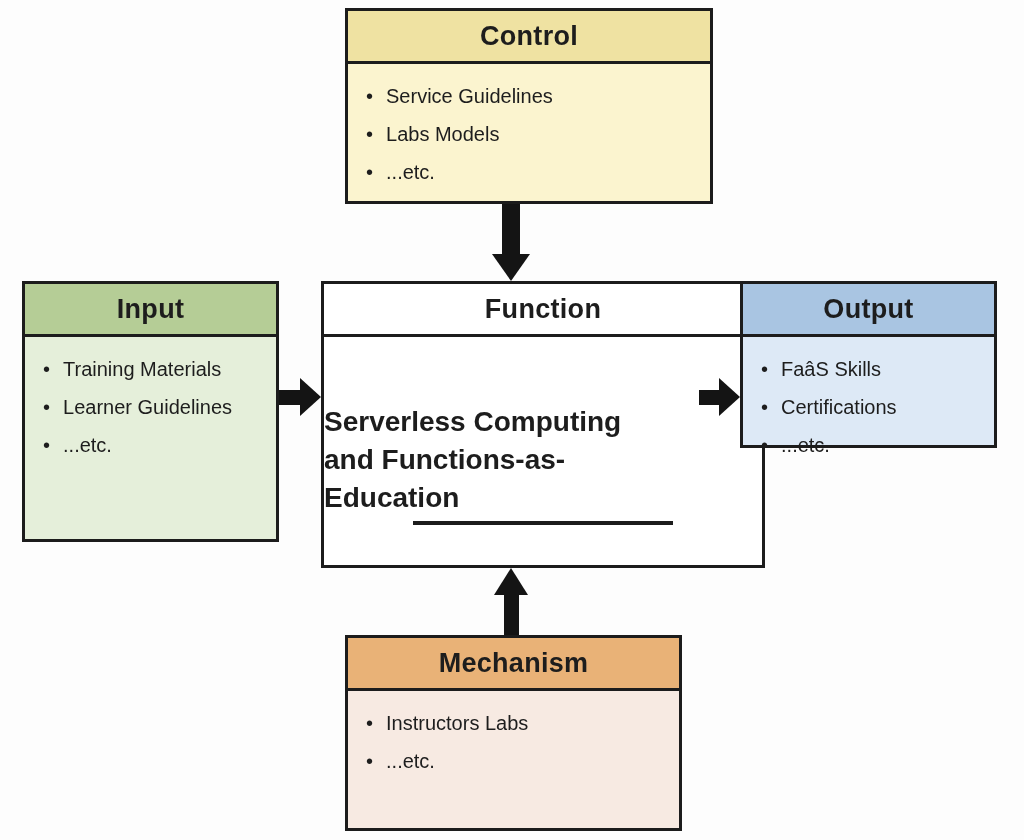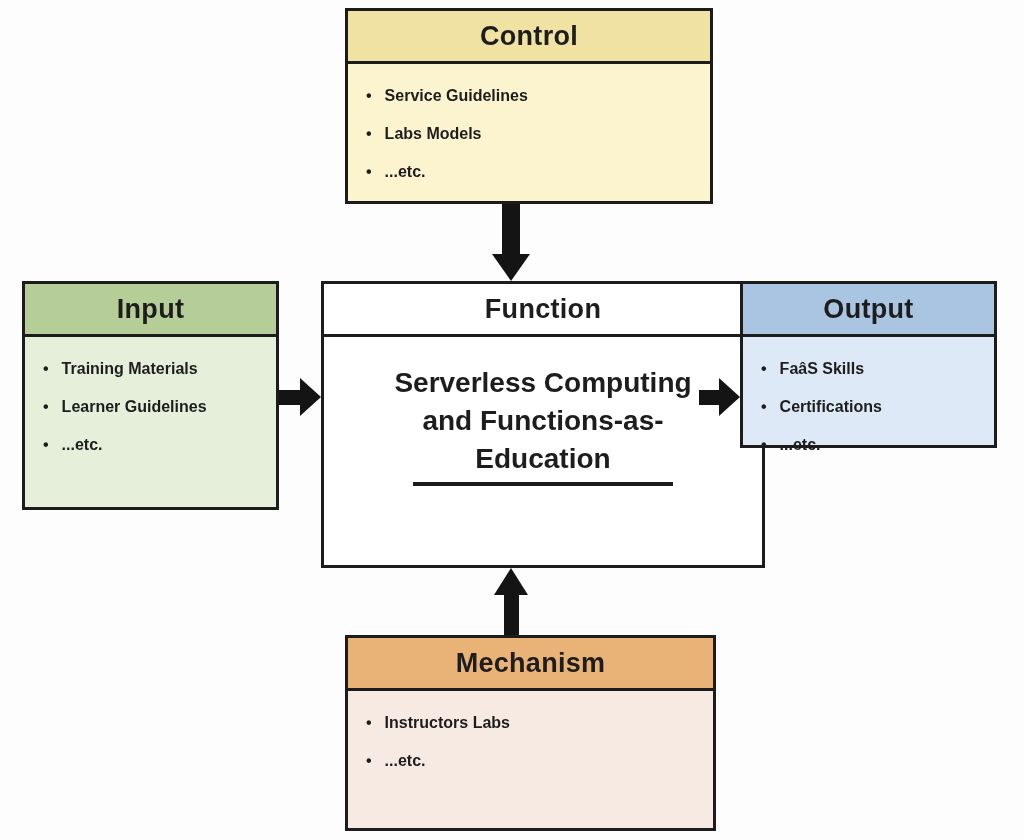--- a/index.html
+++ b/index.html
@@ -22,40 +22,39 @@
   }
   .box-header {
     height: 50px;
     border-bottom: 3px solid var(--color-border, #1c1c1c);
     display: flex; align-items: center; justify-content: center;
     font-size: 27px; font-weight: bold; letter-spacing: 0.3px;
   }
   .box-body {
     list-style: none; margin: 0;
     padding: 13px 0 0 18px;
-    font-size: 16px; font-weight: bold;
+    font-size: 20px; font-weight: normal;
   }
   .box-body li { line-height: 38px; white-space: nowrap; }
   .box-body li::before { content: "•"; margin-right: 13px; }
 
   
   .control   { left: 345px; top: 8px;   width: 368px; height: 196px; background: var(--color-control_body, #fbf4cf); }
   .control .box-header   { background: var(--color-control_header, #efe2a2); }
-  .input     { left: 22px;  top: 281px; width: 257px; height: 229px; background: var(--color-input_body, #e5efda); }
+  .input     { left: 22px;  top: 281px; width: 257px; height: 261px; background: var(--color-input_body, #e5efda); }
   .input .box-header     { background: var(--color-input_header, #b5cd96); }
   .function  { left: 321px; top: 281px; width: 444px; height: 287px; background: var(--color-function_bg, #ffffff); }
   .function .box-header  { background: var(--color-function_bg, #ffffff); }
   .output    { left: 740px; top: 281px; width: 257px; height: 167px; background: var(--color-output_body, #dde9f6); }
   .output .box-header    { background: var(--color-output_header, #a9c5e2); }
-  .mechanism { left: 345px; top: 635px; width: 371px; height: 196px; background: var(--color-mechanism_body, #f7eae2); }
+  .mechanism { left: 345px; top: 635px; width: 337px; height: 196px; background: var(--color-mechanism_body, #f7eae2); }
   .mechanism .box-header { background: var(--color-mechanism_header, #e9b277); }
 
   .function-body {
-    padding-top: 27px;
-    text-align: center;
+    padding-top: 66px;
     font-size: 28px; font-weight: bold; line-height: 38px;
   }
   .fn-underline {
     width: 260px; height: 4px;
     background: var(--color-border, #1c1c1c);
     margin: 4px auto 0;
   }
 
   
   .arrow { position: absolute; }

